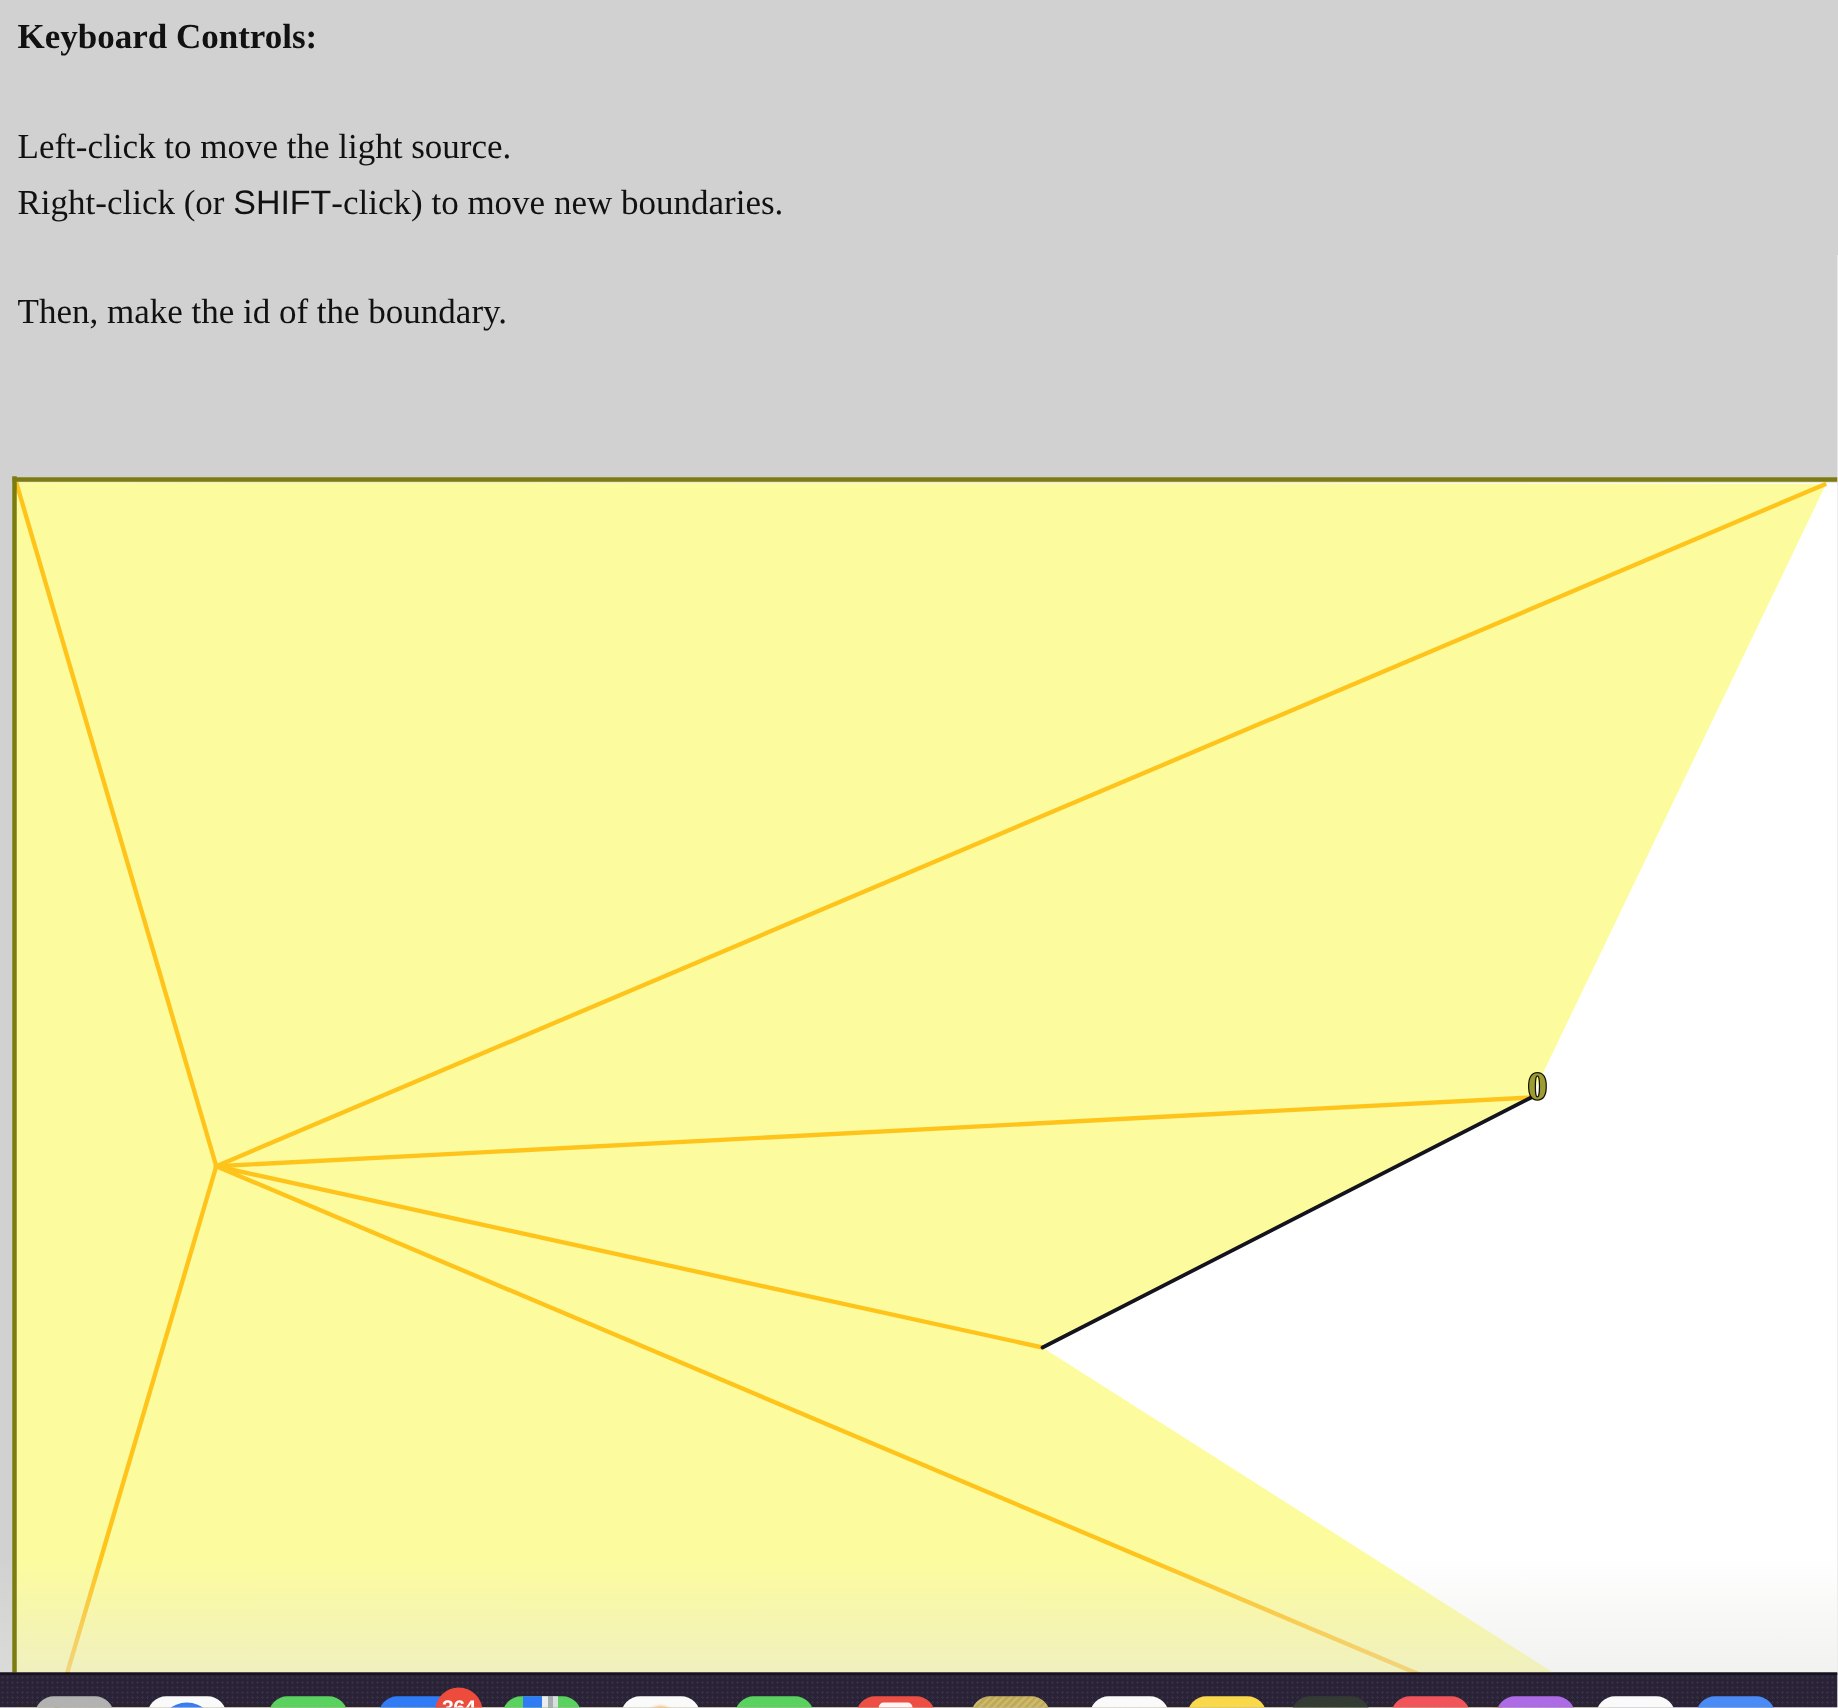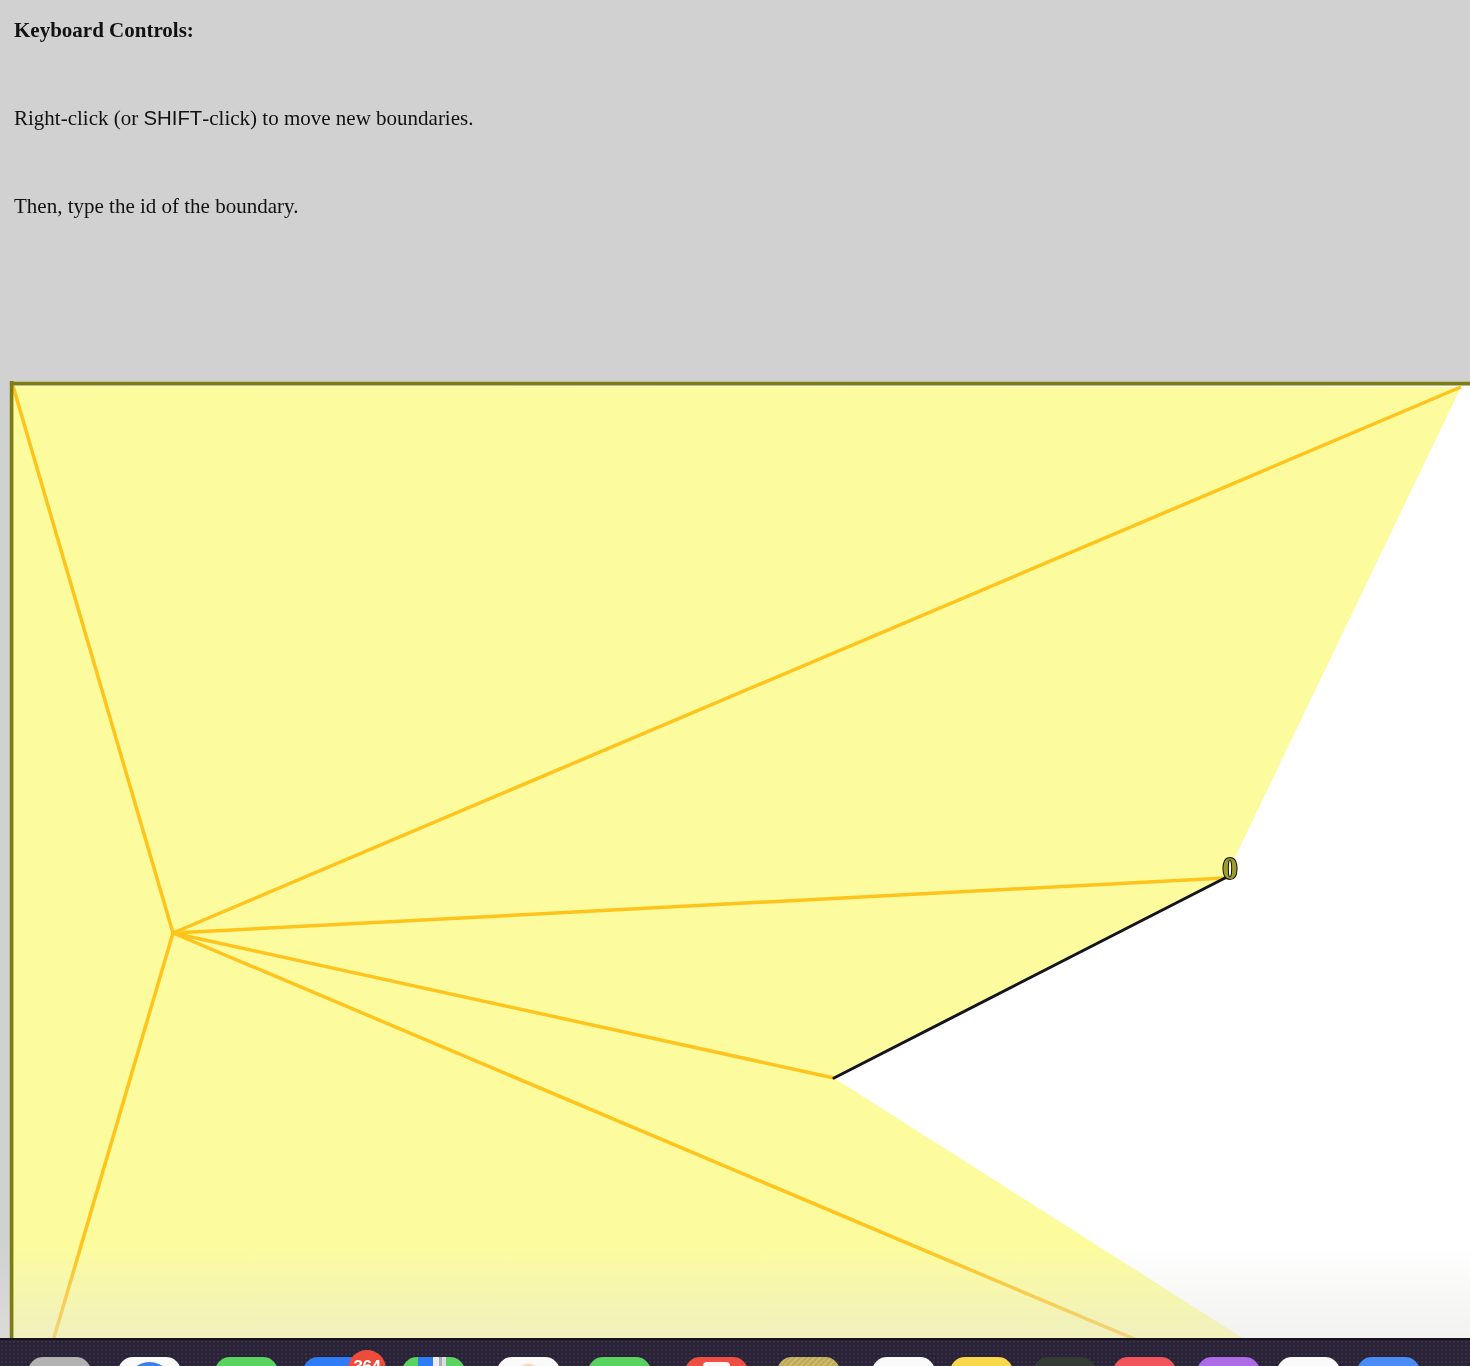--- a/index.html
+++ b/index.html
@@ -4,21 +4,21 @@
 <style>
   html,body{margin:0;padding:0;}
   body{
     width:1470px;height:1366px;overflow:hidden;position:relative;
     background:#d1d1d1;
     font-family:"Liberation Serif","DejaVu Serif",serif;
   }
   
   #instructions{
     position:absolute;left:14px;top:8px;z-index:3;
-    font-size:21px;line-height:44px;color:#111;width:1200px;
+    font-size:28px;line-height:44px;color:#111;width:1200px;
   }
   #instructions .line{height:44px;white-space:pre;}
   #instructions .bold{font-weight:bold;}
   #instructions .mono{
     font-family:Liberation Sans, sans-serif;
     font-size:0.97em;
   }
   
   #scene{position:absolute;left:0;top:0;z-index:1;}
   
@@ -50,23 +50,24 @@
     font-family:"Liberation Sans",sans-serif;font-size:17px;font-weight:600;
     letter-spacing:-0.5px;
   }
 </style>
 </head>
 <body>
 
 <div id="instructions">
     <div class="line"><span class="bold">Keyboard Controls:</span></div>
     <div class="line"></div>
+    <div class="line"><span class="">Left-click to move the light source.</span></div>
     <div class="line"><span class="">Right-click (or </span><span class="mono">SHIFT</span><span class="">-click) to move new boundaries.</span></div>
     <div class="line"></div>
-    <div class="line"><span class="">Then, type the id of the boundary.</span></div>
+    <div class="line"><span class="">Then, make the id of the boundary.</span></div>
   </div>
 
 <svg id="scene" width="1470" height="1366" viewBox="0 0 1470 1366">
   <defs>
     <linearGradient id="fadeGrad" x1="0" y1="0" x2="0" y2="1">
       <stop offset="0" stop-color="#e4e4e0" stop-opacity="0"></stop>
       <stop offset="1" stop-color="#e4e4e0" stop-opacity="0.5"></stop>
     </linearGradient>
   </defs>
   <g id="scene-root">

